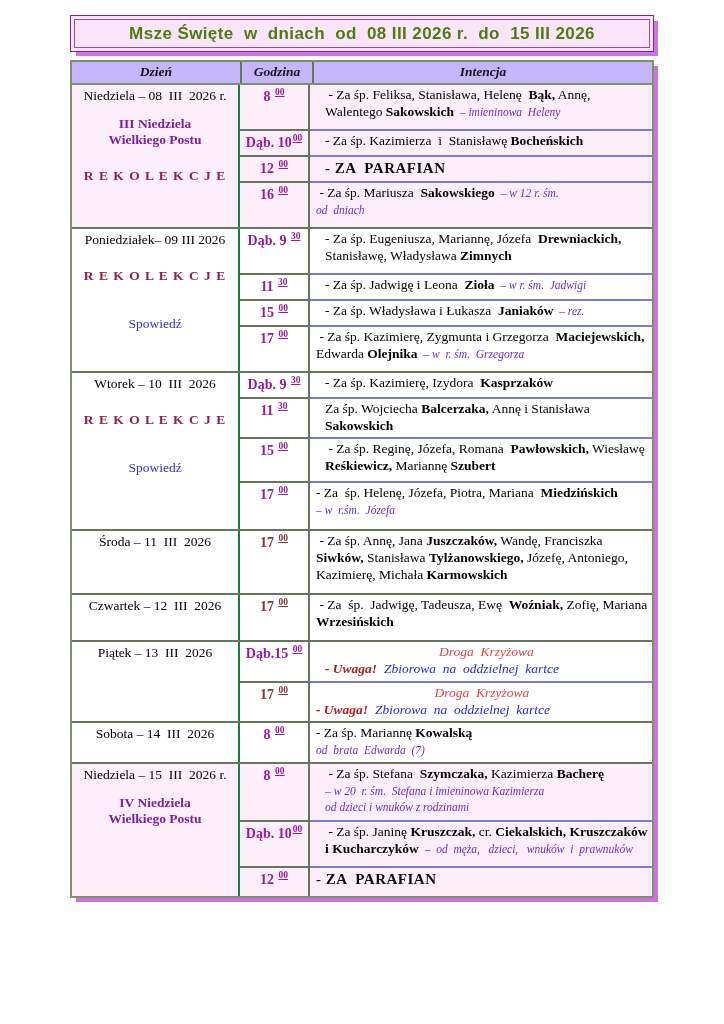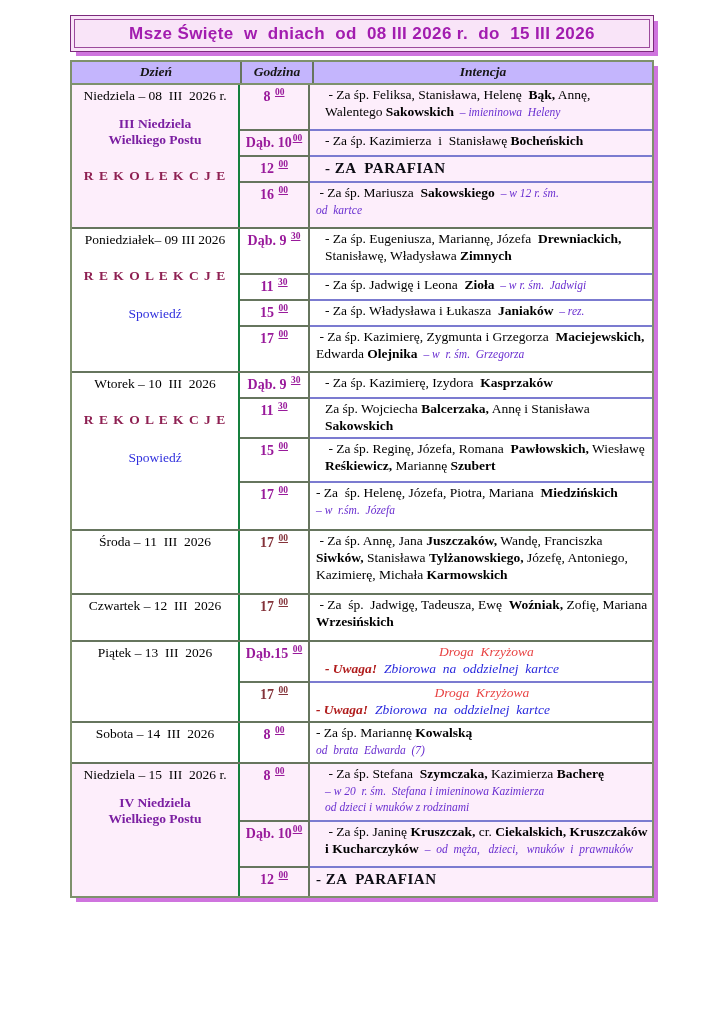--- a/index.html
+++ b/index.html
@@ -12,21 +12,21 @@
     border:1px solid #7d2a7d;
     box-shadow: inset 0 0 0 3px #f9e4f8, inset 0 0 0 4px #9c4a9c, 5px 5px 0 -1px #cf74de;
     text-align:center;
     padding:8px 4px 7px 4px;
     margin-bottom:8px;
   }
   .title-box .title-text{
     font-family:"Liberation Sans", sans-serif;
     font-weight:bold;
     font-size:17px;
-    color:#a21caf;
+    color:#4d7c0f;
     white-space:pre;
     letter-spacing:0.4px;
   }
 
   
   .mass-table{
     border:2px solid #7e916c;
     box-shadow: 5px 5px 0 -1px #cf74de;
     background:#ffffff;
   }
@@ -37,21 +37,21 @@
   .th-int{flex:1;}
 
   .day-block{display:flex;}
   .day-block + .day-block{border-top:2px solid #66755e;}
   .day-block.pink{background:#fdeefb;}
 
   .day-cell{width:168px; border-right:2px solid #15803d; text-align:center; padding:3px 2px 2px 2px; box-sizing:border-box;}
   .day-title{font-size:13.5px; color:#000; white-space:pre-wrap;}
   .day-season{color:#7b1fa2; font-weight:bold; font-size:13.5px; margin-top:12px; white-space:pre-line;}
   .day-rekolekcje{color:#8e2052; font-weight:bold; font-size:13.5px; letter-spacing:1px; margin-top:20px; white-space:pre;}
-  .day-spowiedz{color:#3030dd; font-size:13.5px; margin-top:22px;}
+  .day-spowiedz{color:#3030dd; font-size:13.5px; margin-top:32px;}
 
   .rows{flex:1; display:flex; flex-direction:column;}
   .subrow{display:flex;}
   .time-cell{width:70px; border-right:2px solid #66755e; box-sizing:border-box; text-align:center; padding-top:2px; color:#991a9b; font-weight:bold; font-size:14px; white-space:pre;}
   .time-cell.dark{color:#84333a;}
   .subrow:not(:last-child) .time-cell{border-bottom:2px solid #66755e;}
   .min{font-size:9.5px; vertical-align:super; text-decoration:underline; margin-left:1px;}
 
   .int-cell{flex:1; padding:2px 4px 3px 6px; font-size:13.5px; color:#000; line-height:1.24; white-space:pre-wrap;}
   .subrow:not(:last-child) .int-cell{border-bottom:2px solid #7b7bd0;padding-left:15px;}
@@ -96,21 +96,21 @@
             <div class="subrow" style="min-height: 26px;">
               <div class="time-cell"><span>Dąb. 10</span><span class="min">00</span></div>
               <div class="int-cell"><div class="iline"><span class="sp">- Za śp. Kazimierza  i  Stanisławę </span><span class="sb">Bocheńskich</span></div></div>
             </div>
             <div class="subrow" style="min-height: 26px;">
               <div class="time-cell"><span>12 </span><span class="min">00</span></div>
               <div class="int-cell"><div class="iline"><span class="szb">- ZA  PARAFIAN</span></div></div>
             </div>
             <div class="subrow" style="min-height: 44px;">
               <div class="time-cell"><span>16 </span><span class="min">00</span></div>
-              <div class="int-cell"><div class="iline"><span class="sp"> - Za śp. Mariusza  </span><span class="sb">Sakowskiego</span><span class="sn">  – w 12 r. śm.</span></div><div class="iline"><span class="sn">od  kartce</span></div></div>
+              <div class="int-cell"><div class="iline"><span class="sp"> - Za śp. Mariusza  </span><span class="sb">Sakowskiego</span><span class="sn">  – w 12 r. śm.</span></div><div class="iline"><span class="sn">od  dniach</span></div></div>
             </div>
           </div>
         </div>
         <div class="day-block">
           <div class="day-cell">
             <div class="day-title">Poniedziałek– 09 III 2026</div>
             <div class="day-rekolekcje">R E K O L E K C J E</div>
             <div class="day-spowiedz">Spowiedź</div>
           </div>
           <div class="rows">

